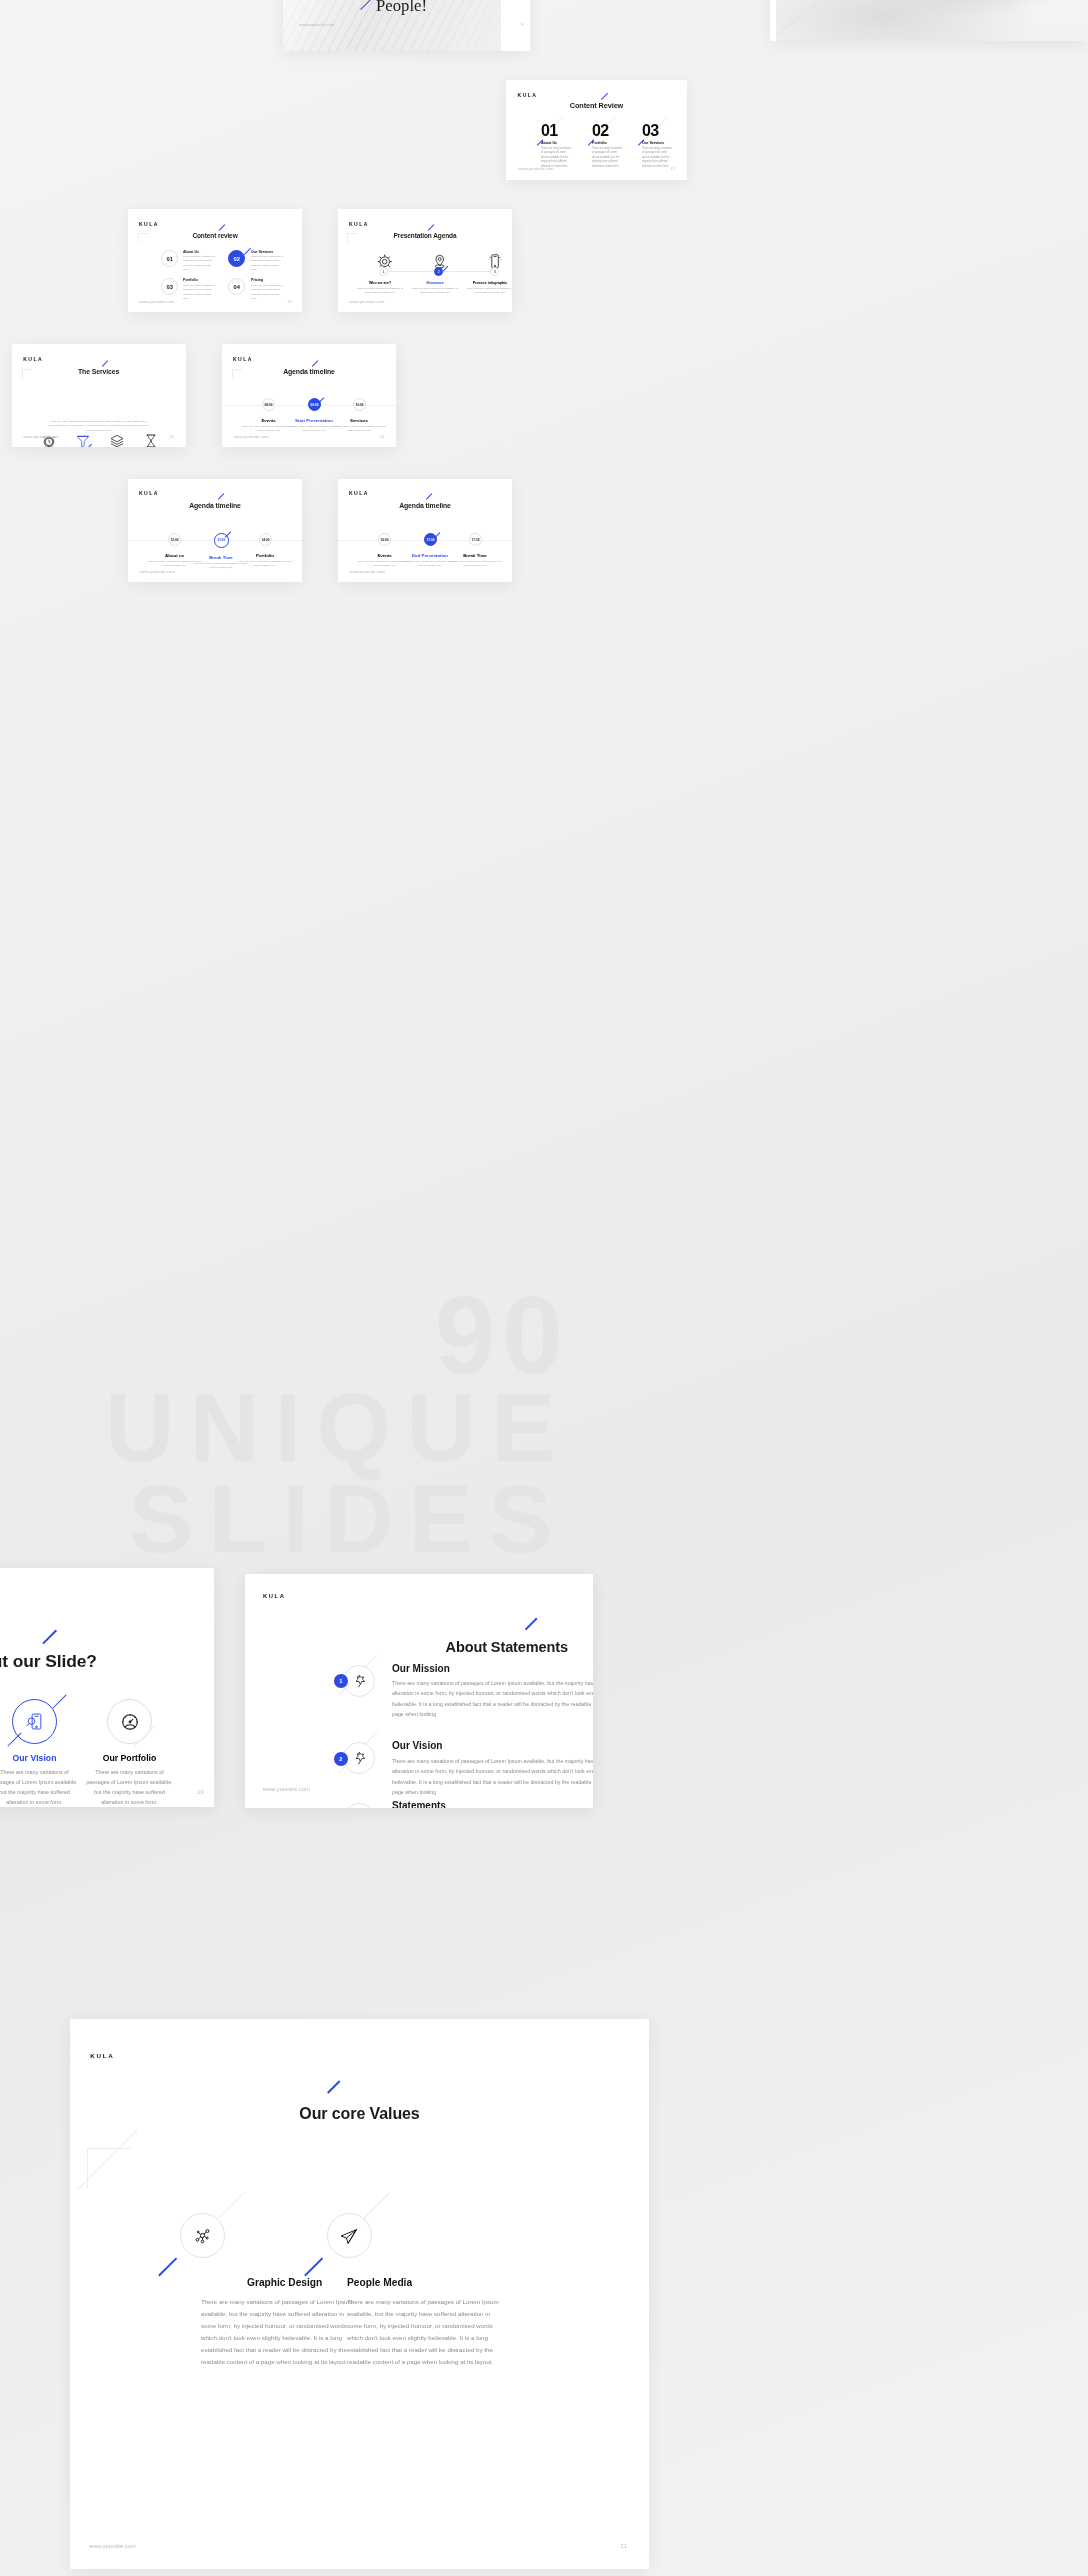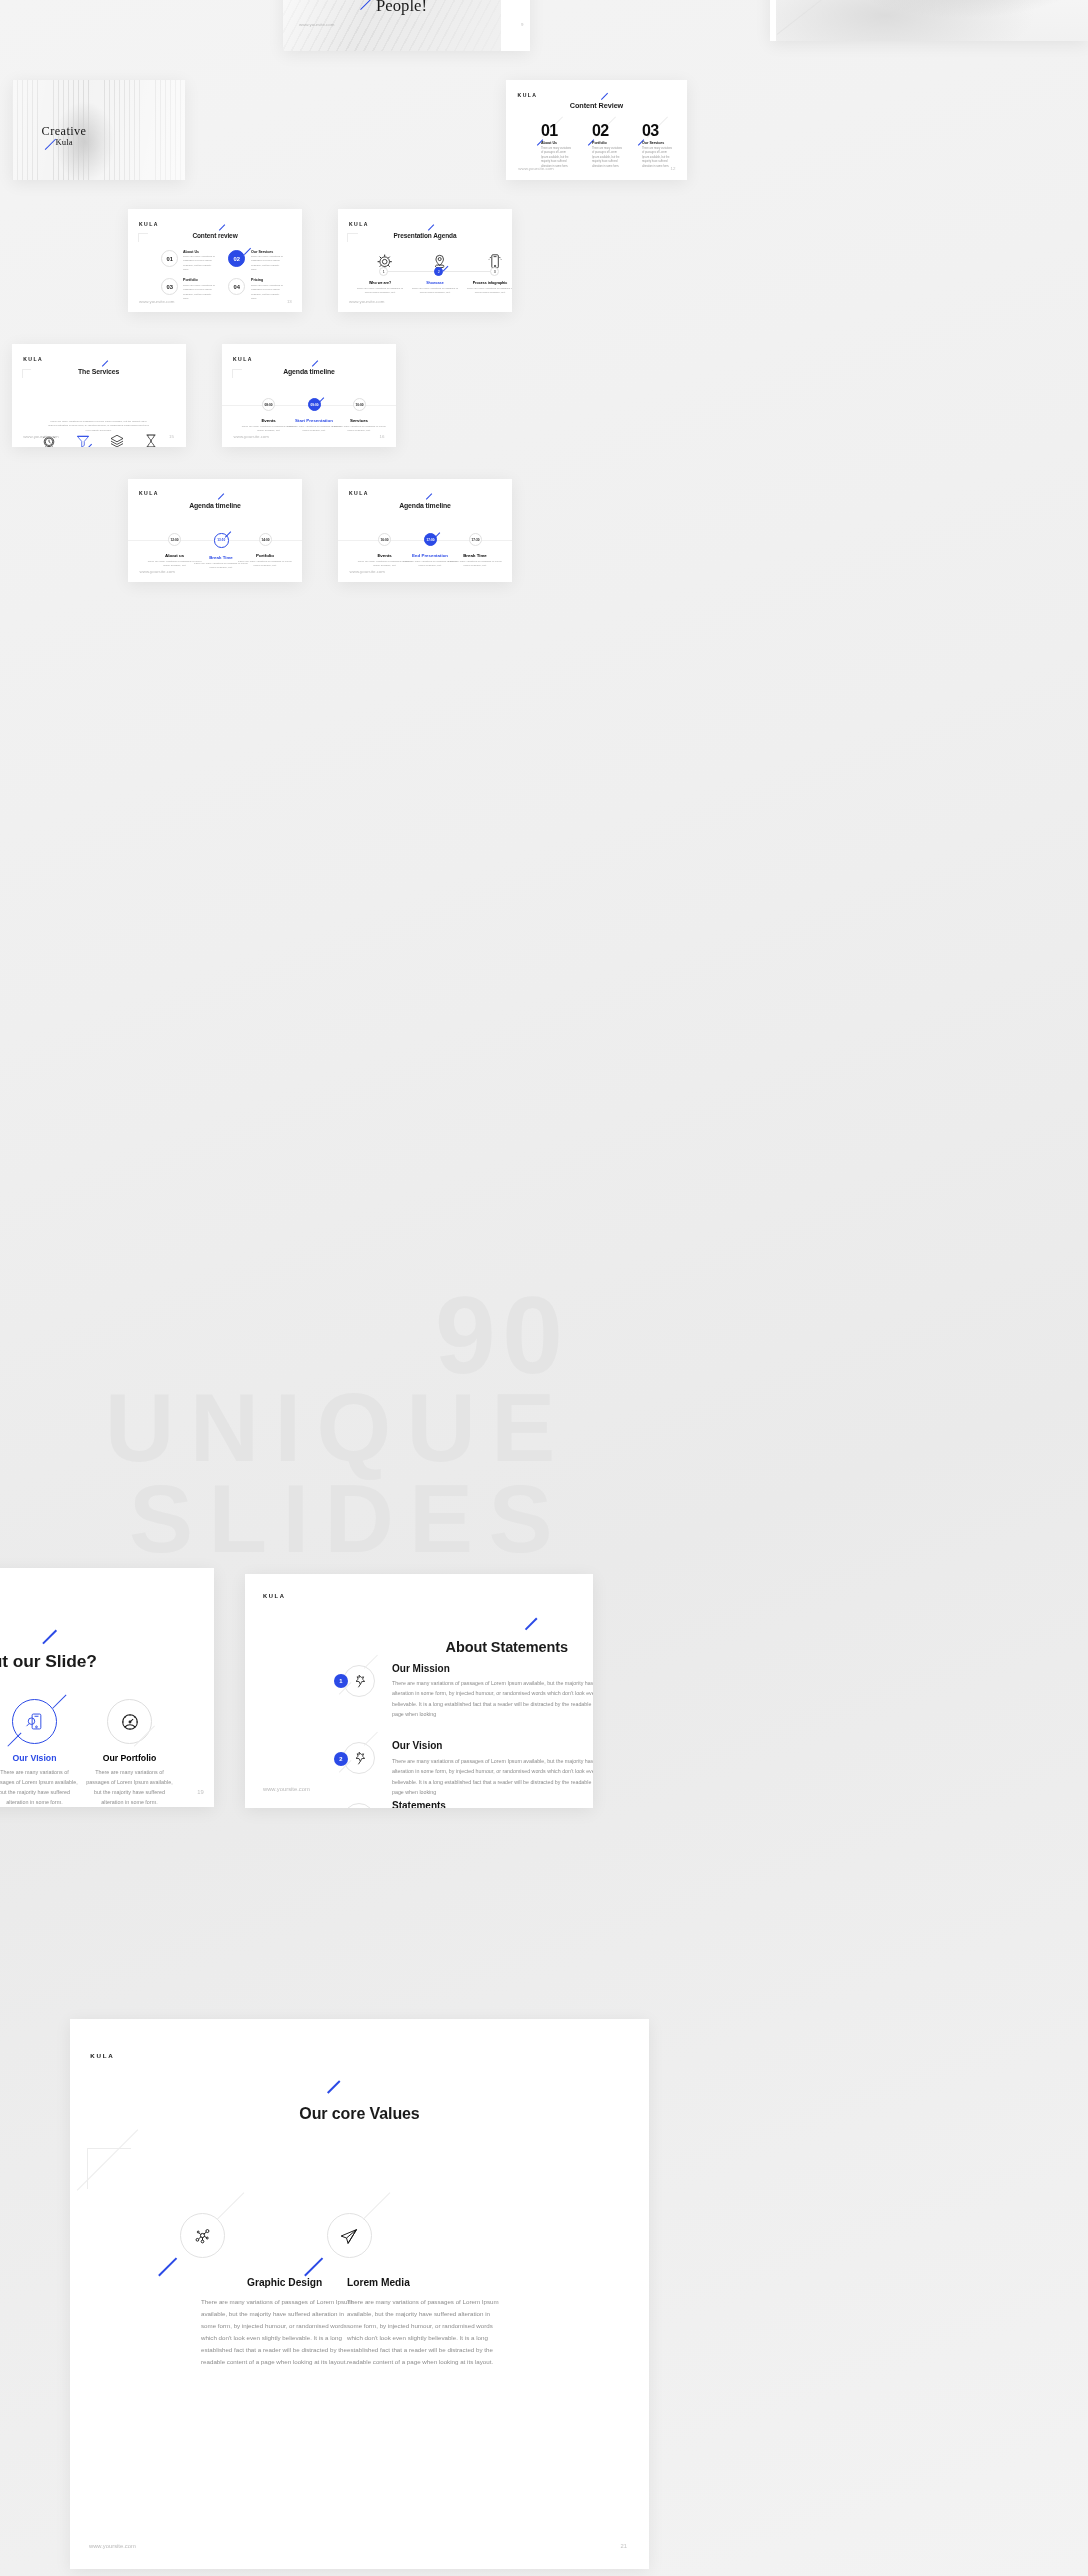--- a/index.html
+++ b/index.html
@@ -260,27 +260,20 @@
     <div class="site" style="left:16px;top:93px;">www.yoursite.com</div>
     <div class="pagenum" style="left:238px;top:93px;">9</div>
   </div>
 
   <div class="slide" id="s-hands">
 
     <div class="ph"></div>
     <div class="dline"></div>
   </div>
 
-  <div class="slide" id="s-creative">
-    <div class="photo"></div>
-    <div class="ctitle">Creative</div>
-    <div class="csub">Kula</div>
-    <div class="tick ctick"></div>
-
-  </div>
 
   <div class="slide" id="s-cr">
     <div class="brand">KULA</div>
     <div class="tick ttick"></div>
     <div class="slide-title">Content Review</div>
 
     <div class="dg" style="left:36px;top:57px;"></div>
     <div class="dg" style="left:89px;top:57px;"></div>
     <div class="dg" style="left:141px;top:57px;"></div>
 
@@ -605,21 +598,21 @@
     <div class="vh" style="left:131px;margin-left:46px;">Graphic Design</div>
     <div class="vp" style="left:131px;">There are many variations of passages of Lorem Ipsum available, but the majority have suffered alteration in some form, by injected humour, or randomised words which don't look even slightly believable. It is a long established fact that a reader will be distracted by the readable content of a page when looking at its layout.</div>
 
     <div class="vcirc" style="left:257px;"></div>
     <svg style="position:absolute;left:269px;top:208px;" width="19.6" height="19.6" viewBox="0 0 24 24" fill="none" stroke="#151515" stroke-width="1.2">
       <path d="M21.4 3.2 2.6 11.1l6.6 2.4 1.9 6.6z"></path>
       <path d="M9.2 13.5 21.4 3.2 11.1 20.1"></path>
     </svg>
     <div class="diag-deco" style="left:293px;top:200px;width:38px;transform:rotate(-45deg);"></div>
     <div class="tick" style="left:231px;top:247px;width:25px;height:1.5px;"></div>
-    <div class="vh" style="left:277px;">Lorem Media</div>
+    <div class="vh" style="left:277px;">People Media</div>
     <div class="vp" style="left:277px;">There are many variations of passages of Lorem Ipsum available, but the majority have suffered alteration in some form, by injected humour, or randomised words which don't look even slightly believable. It is a long established fact that a reader will be distracted by the readable content of a page when looking at its layout.</div>
 
     <div class="site">www.yoursite.com</div>
     <div class="pagenum">21</div>
   </div>
 
 </div>
 
 
 </body></html>

